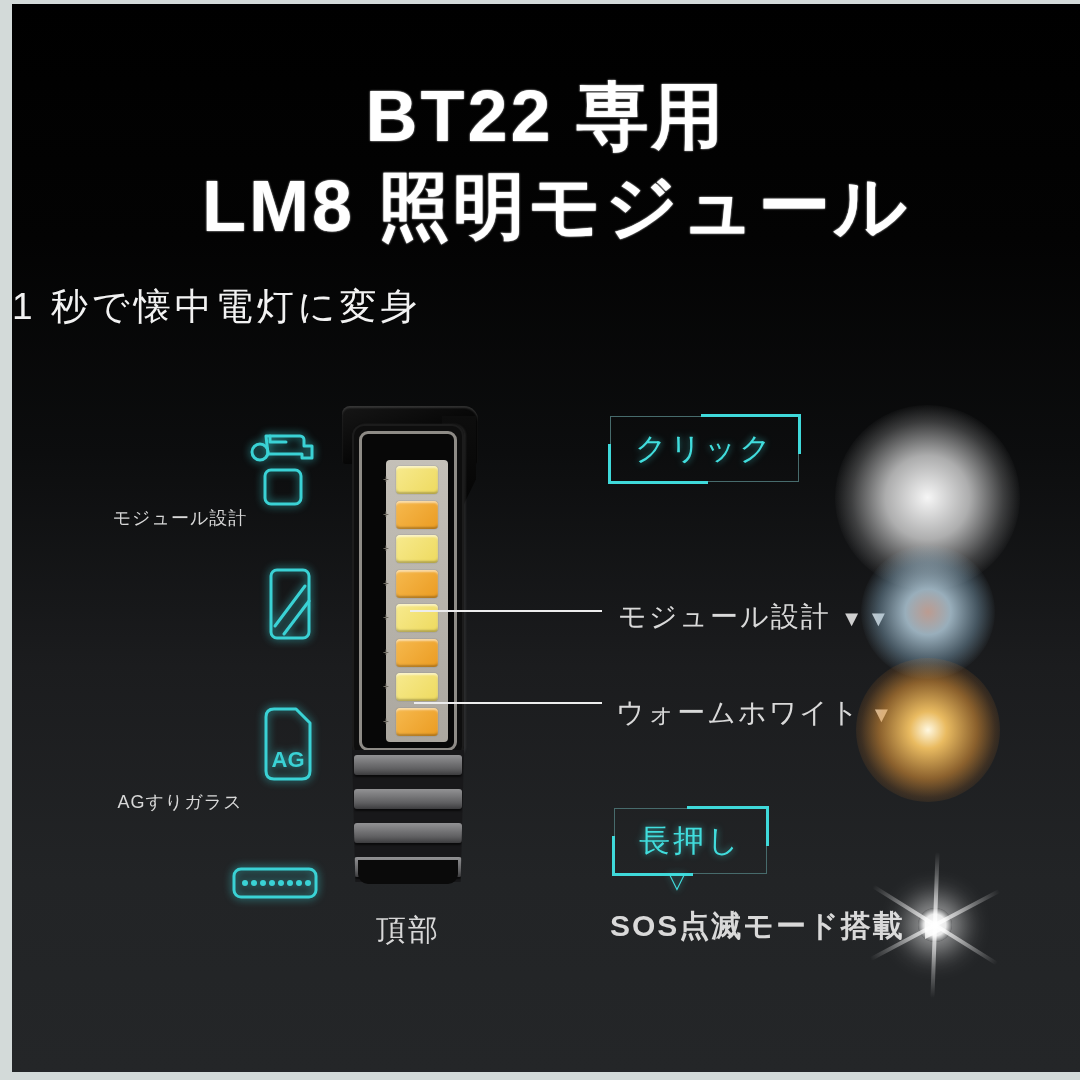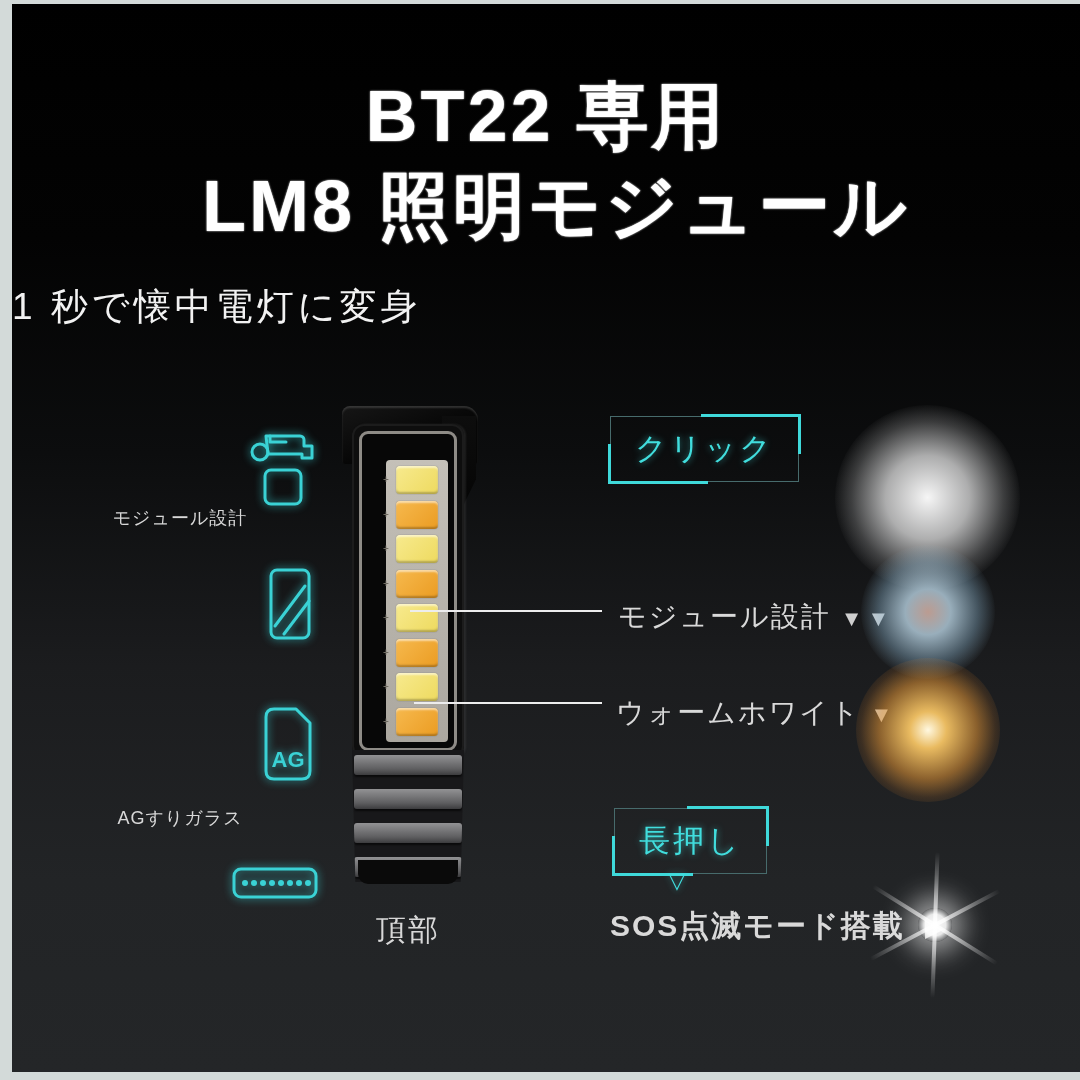--- a/index.html
+++ b/index.html
@@ -189,21 +189,21 @@
     </div>
 
     <div class="feature" style="top:699px;">
       <span class="f-icon">
         <svg width="64" height="82" viewBox="0 0 64 82">
           <path class="neon" d="M18 6 H40 L54 20 V68 Q54 76 46 76 H18 Q10 76 10 68 V14 Q10 6 18 6 Z"></path>
           <text class="neon-text" x="32" y="64" text-anchor="middle">AG</text>
         </svg>
       </span>
     </div>
-    <div class="f-label" style="left:28px; top:786px;margin-top:16px;">AGすりガラス</div>
+    <div class="f-label" style="left:28px; top:786px;">AGすりガラス</div>
 
     <div class="feature" style="top:858px;">
       <span class="f-icon">
         <svg width="90" height="42" viewBox="0 0 90 42">
           <rect class="neon" x="4" y="7" width="82" height="28" rx="7"></rect>
           <circle class="neon-fill" cx="15" cy="21" r="3"></circle>
           <circle class="neon-fill" cx="24" cy="21" r="3"></circle>
           <circle class="neon-fill" cx="33" cy="21" r="3"></circle>
           <circle class="neon-fill" cx="42" cy="21" r="3"></circle>
           <circle class="neon-fill" cx="51" cy="21" r="3"></circle>

